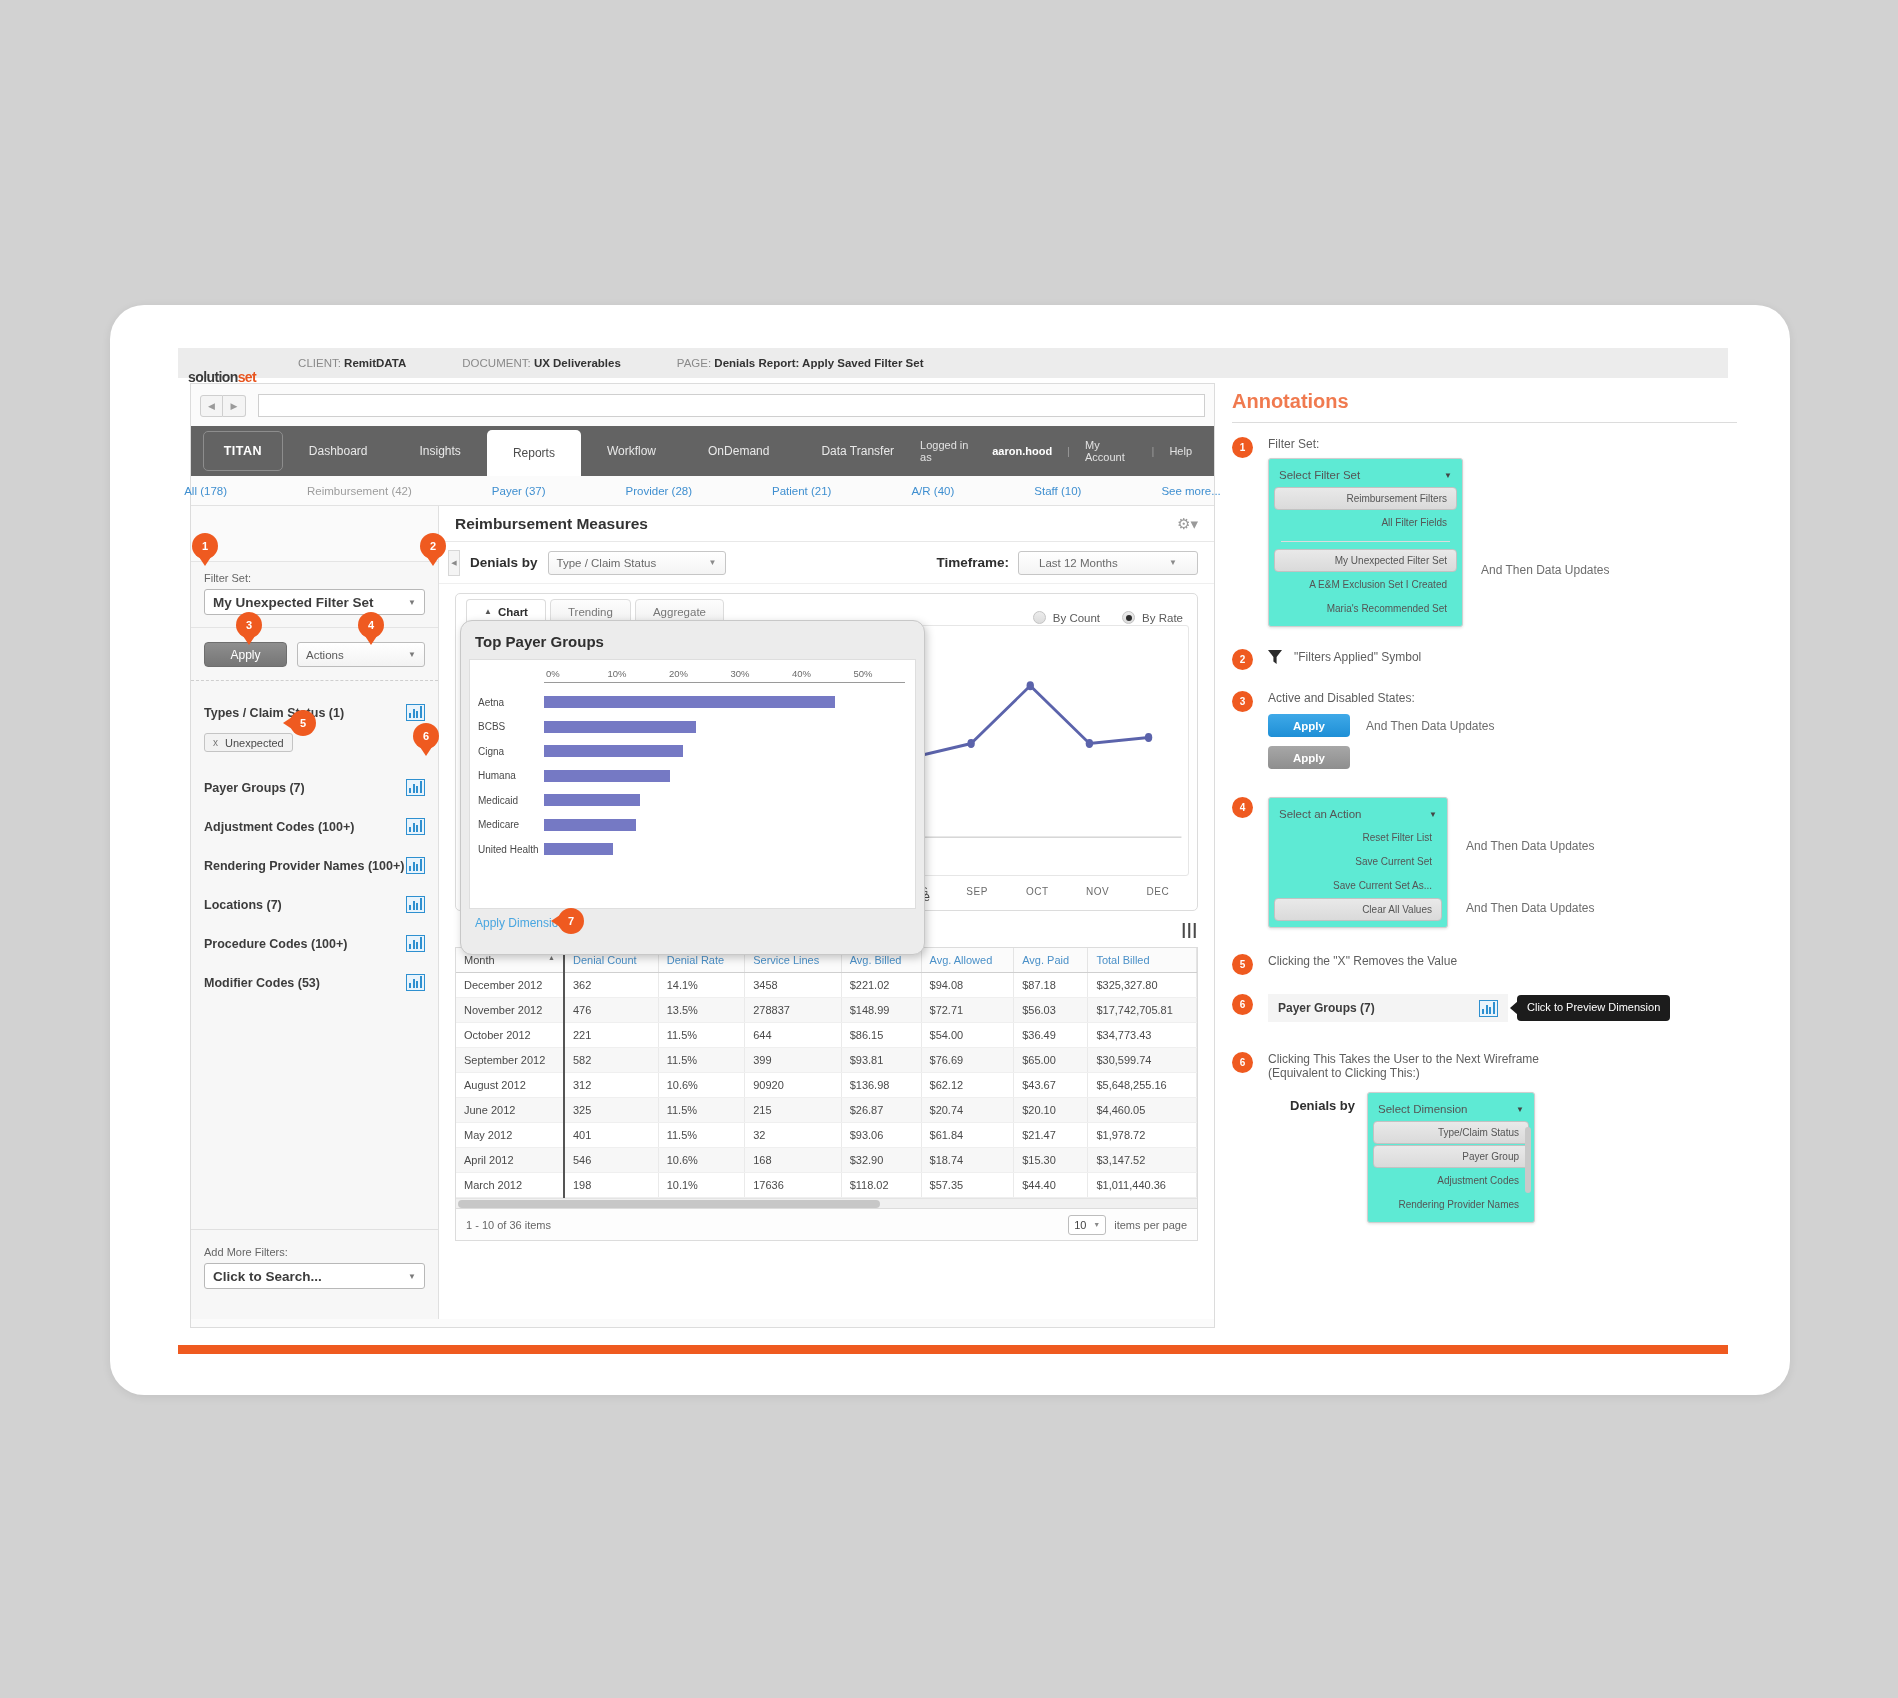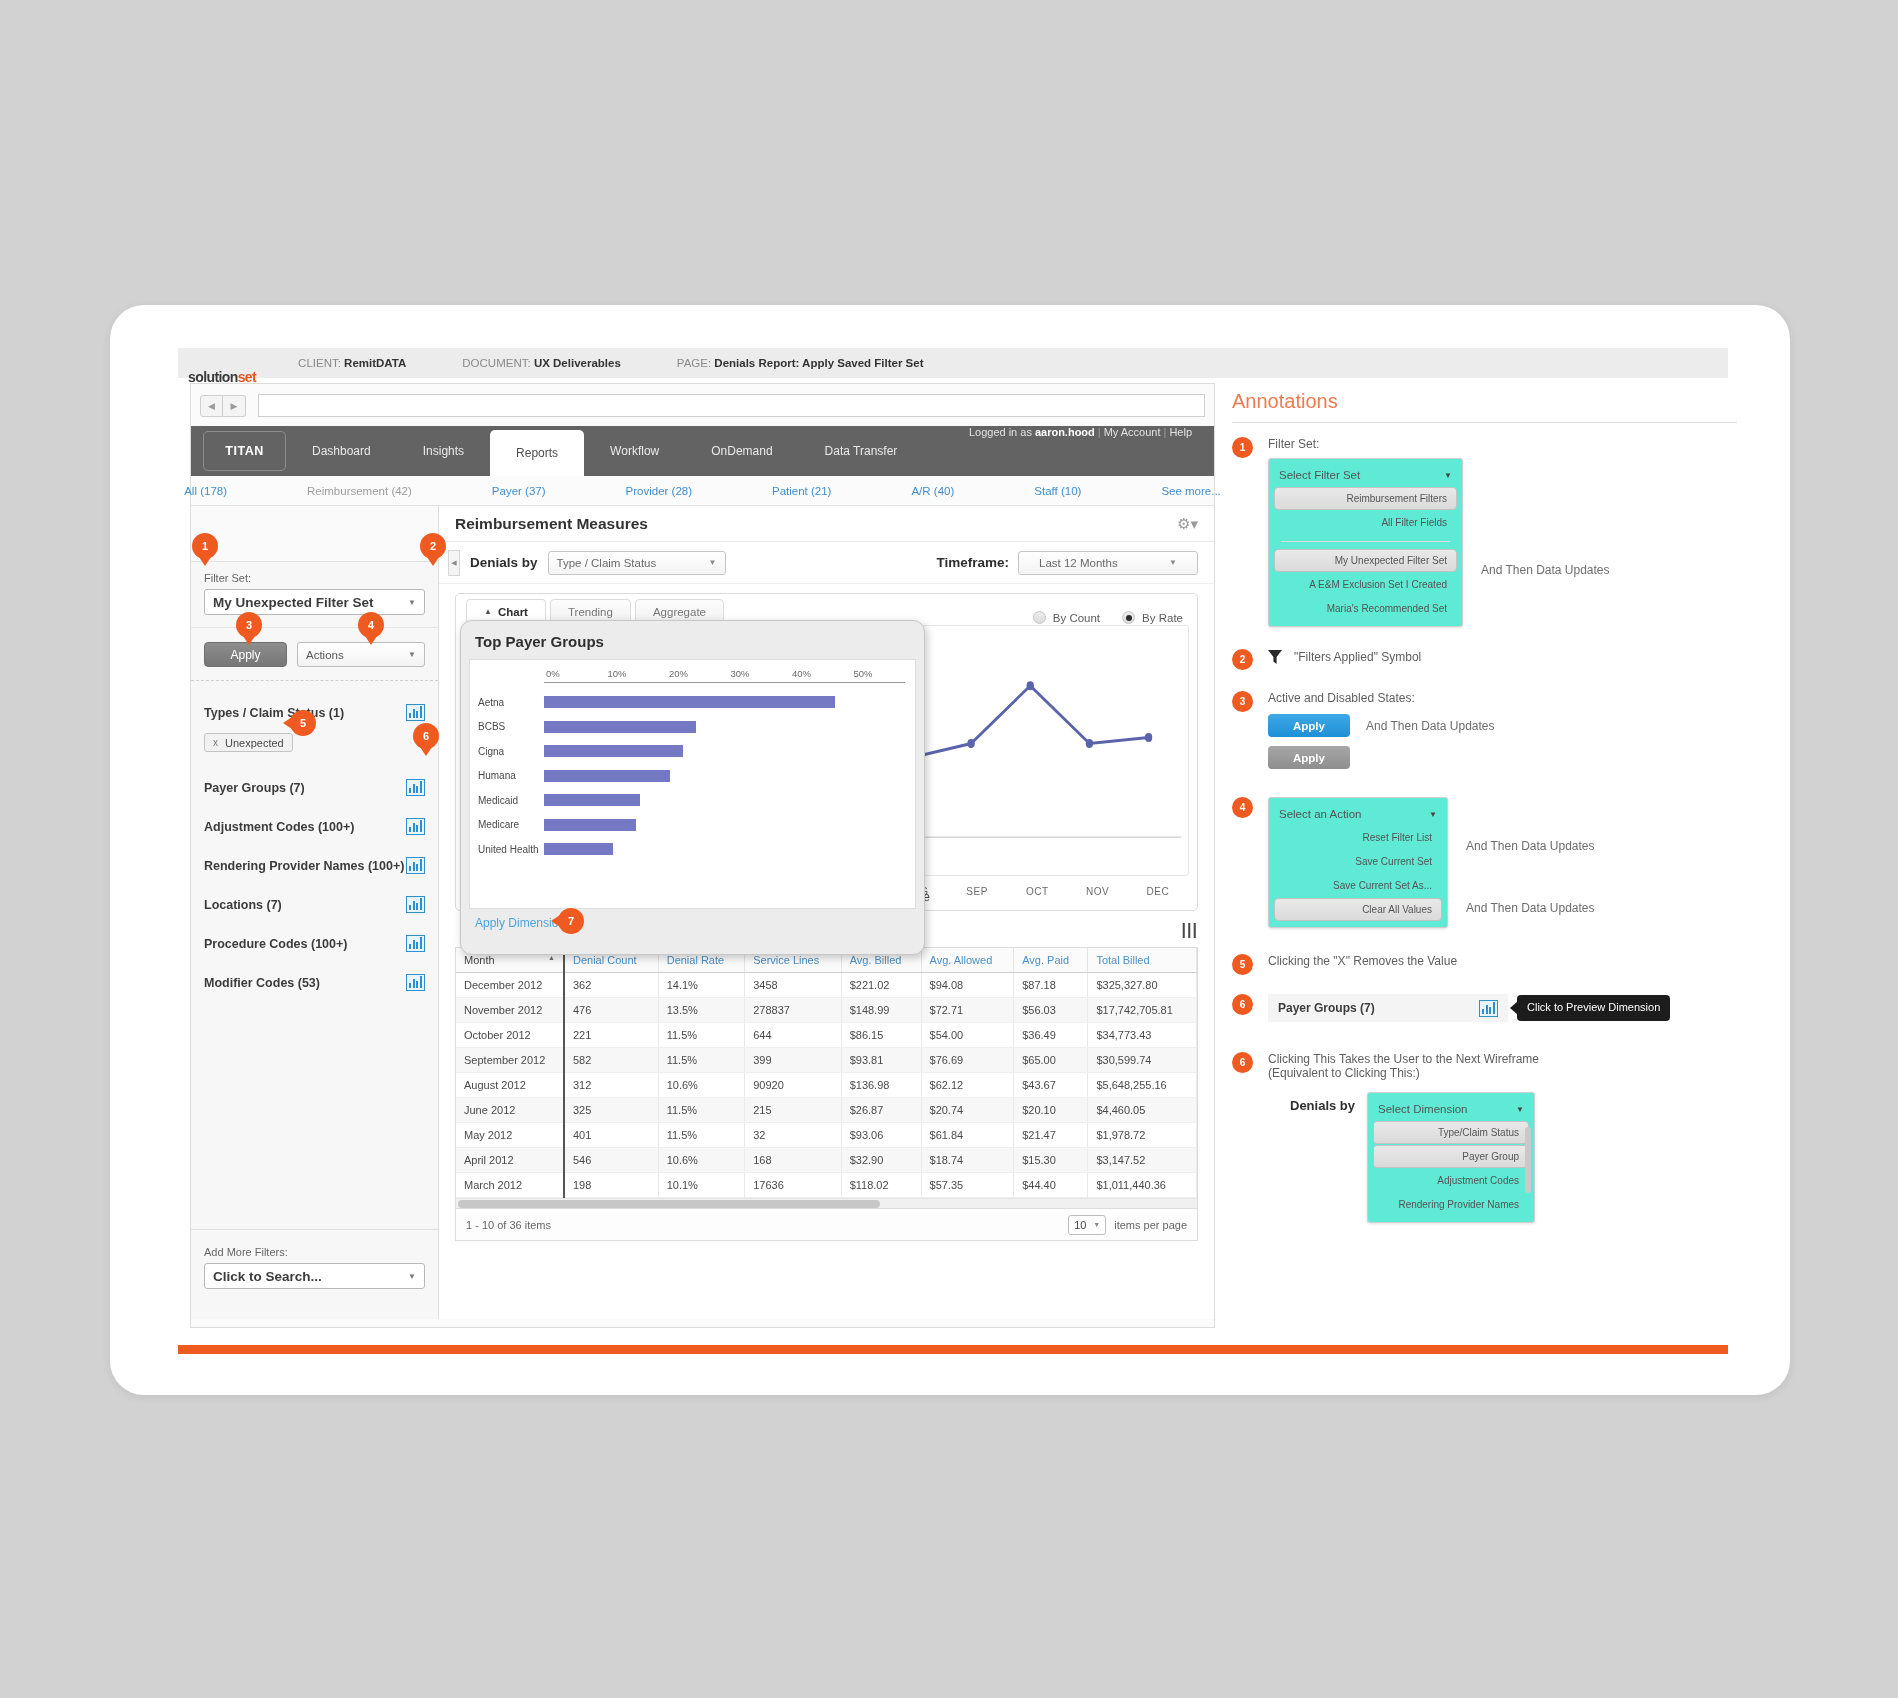--- a/index.html
+++ b/index.html
@@ -66,22 +66,22 @@
   }
   .navtab {
     display:flex; align-items:center; justify-content:center;
     color:#e9e9e9; font-size:12px; padding:0 26px; white-space:nowrap;
   }
   .navtab.active {
     background:#fff; color:#4d4d4d; border-radius:5px 5px 0 0;
     margin-top:4px; font-weight:normal;
   }
   #userbox {
-    margin-left:auto; display:flex; align-items:flex-start;
-    color:#e2e2e2; font-size:11px; padding-right:22px; gap:3px;
+    margin-left:auto; display:flex; align-items:center;
+    color:#e2e2e2; font-size:11px; padding-right:22px; gap:15px;
   }
   #userbox b { color:#fff; }
   #userbox .sep { color:#9b9b9b; }
 
   
   #subnav {
     height:30px; background:#fbfbfb; border-bottom:1px solid #e2e2e2;
     display:flex; align-items:center; justify-content:center; gap:0;
   }
   .subtab { font-size:11.5px; color:#3f8fd0; padding:0 40px; white-space:nowrap; }
@@ -290,21 +290,21 @@
   .pin.left-tail::after {
     bottom:auto; left:-7px; top:50%; transform:translateY(-50%);
     border-left:none; border-top:6px solid transparent; border-bottom:6px solid transparent;
     border-right:9px solid #ef5a20;
   }
 
   
   #annpanel {
     position:absolute; left:1232px; top:390px; width:505px;
   }
-  #ann-title { font-size:20px; color:#f07a4f; font-weight:normal; }
+  #ann-title { font-size:20px; color:#f07a4f; font-weight:bold; }
   #ann-rule { border-top:1px solid #dcdcdc; margin:9px 0 14px 0; }
   .ann { position:relative; padding-left:36px; margin-bottom:10px; }
   .ann .num {
     position:absolute; left:0; top:0; width:21px; height:21px; border-radius:50%;
     background:#ef5a20; color:#fff; font-size:10px; font-weight:bold;
     display:flex; align-items:center; justify-content:center;
   }
   .ann .txt { font-size:12px; color:#5e5e5e; }
   .andthen { font-size:12px; color:#6d6d6d; }
 

